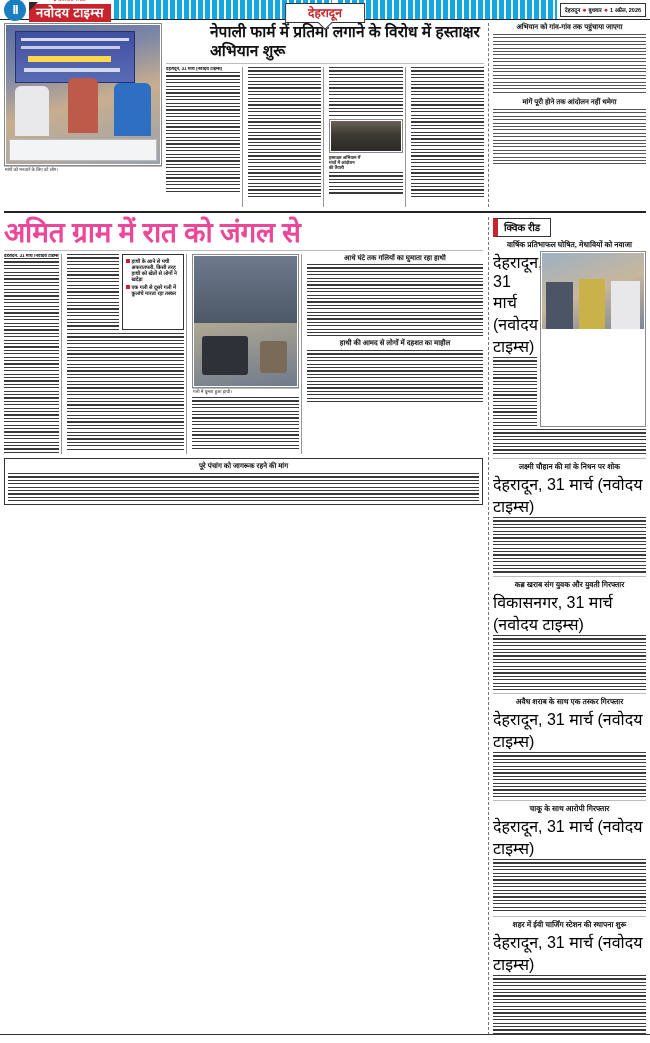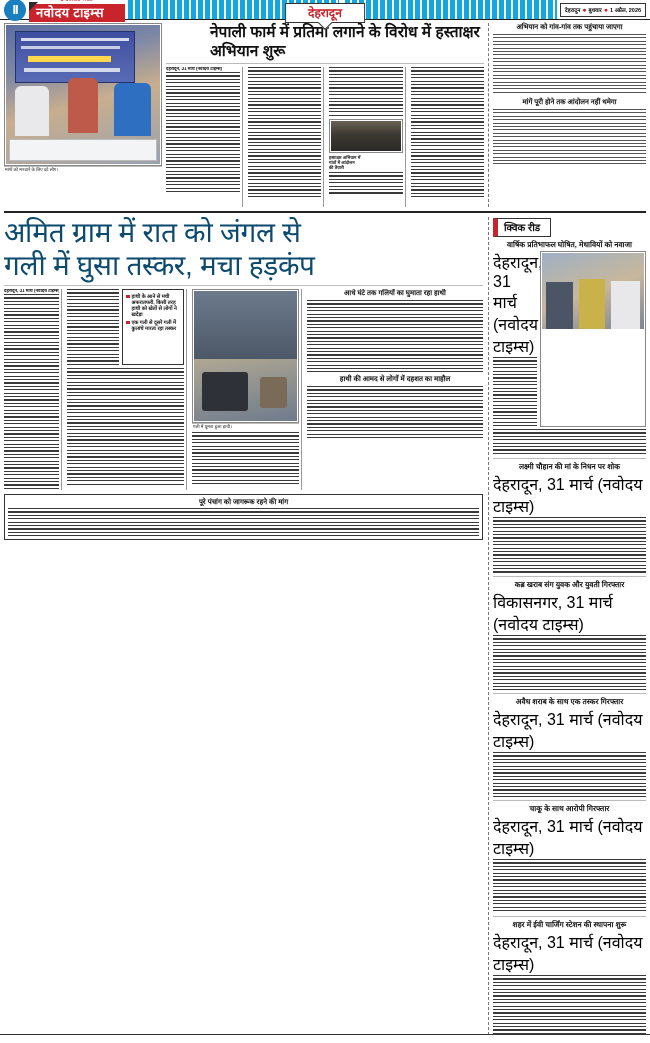--- a/index.html
+++ b/index.html
@@ -35,21 +35,21 @@
   }
   .logo-block { margin-left: 3px; position: relative; flex: 0 0 auto; }
   .logo-tagline {
     font-size: 3.4px; letter-spacing: .6px; color: #c9232c;
     text-align: center; font-weight: bold; line-height: 5px;
     height: 6px;
   }
   .logo-name {
     background: #c9232c; color: #fff;
     font-size: 13px; font-weight: bold;
-    padding: 1px 21px 2px 7px;
+    padding: 1px 7px 2px 7px;
     letter-spacing: .3px;
     line-height: 15px;
   }
   .logo-corner {
     position: absolute; left: 0; top: 4px;
     width: 0; height: 0;
     border-left: 9px solid #2b2b2b;
     border-bottom: 9px solid transparent;
   }
   .stripes {
@@ -89,22 +89,22 @@
     font-size: 5.5px; font-weight: bold;
     padding: 2px 4px;
     white-space: nowrap;
     flex: 0 0 auto;
     display: flex; align-items: center; gap: 2px;
   }
   .dot-red { color: #c9232c; font-size: 7px; line-height: 5px; }
 
   
   .hl-xl {
-    font-size: 28px; font-weight: normal; line-height: 1.16;
-    letter-spacing: -.3px; color: #0c4a6e;
+    font-size: 28px; font-weight: bold; line-height: 1.16;
+    letter-spacing: -.3px; color: #ec4899;
   }
   .hl-lg { font-size: 15.5px; font-weight: bold; line-height: 1.2; color: #111; margin-left: 44px; }
   .hl-xs { font-size: 7.5px; font-weight: bold; line-height: 1.2; color: #111; }
   .subhead { font-size: 7px; font-weight: bold; text-align: center; line-height: 1.25; color:#111; }
 
   
   .body-lines {
     --lh: 3.4px;
     background-image: repeating-linear-gradient(
       to bottom,
@@ -266,21 +266,20 @@
       <div class="body-lines lighter" style="height:58px;"></div>
     </div>
   </div>
 
   <div class="hrule-thick" style="margin:4px 0 4px 0;"></div>
 
   <div class="row">
 
     <div style="width:484px;flex:0 0 484px;padding-right:5px;">
       <div class="hl-xl">अमित ग्राम में रात को जंगल से</div>
-      <div class="hl-xl mb3">गली में घुसा तस्कर, मचा हड़कंप</div>
       <div class="hrule-thin" style="margin-bottom:3px;"></div>
 
       <div class="row" style="gap:3px;">
 
         <div class="tcell vrule" style="width:58px;flex:0 0 58px;padding-right:2px;">
           <span class="lead">देहरादून, 31 मार्च (नवोदय टाइम्स)</span>
           <div class="body-lines" style="height:196px;"></div>
         </div>
 
         <div class="tcell vrule" style="width:122px;flex:0 0 122px;padding:0 2px;">

